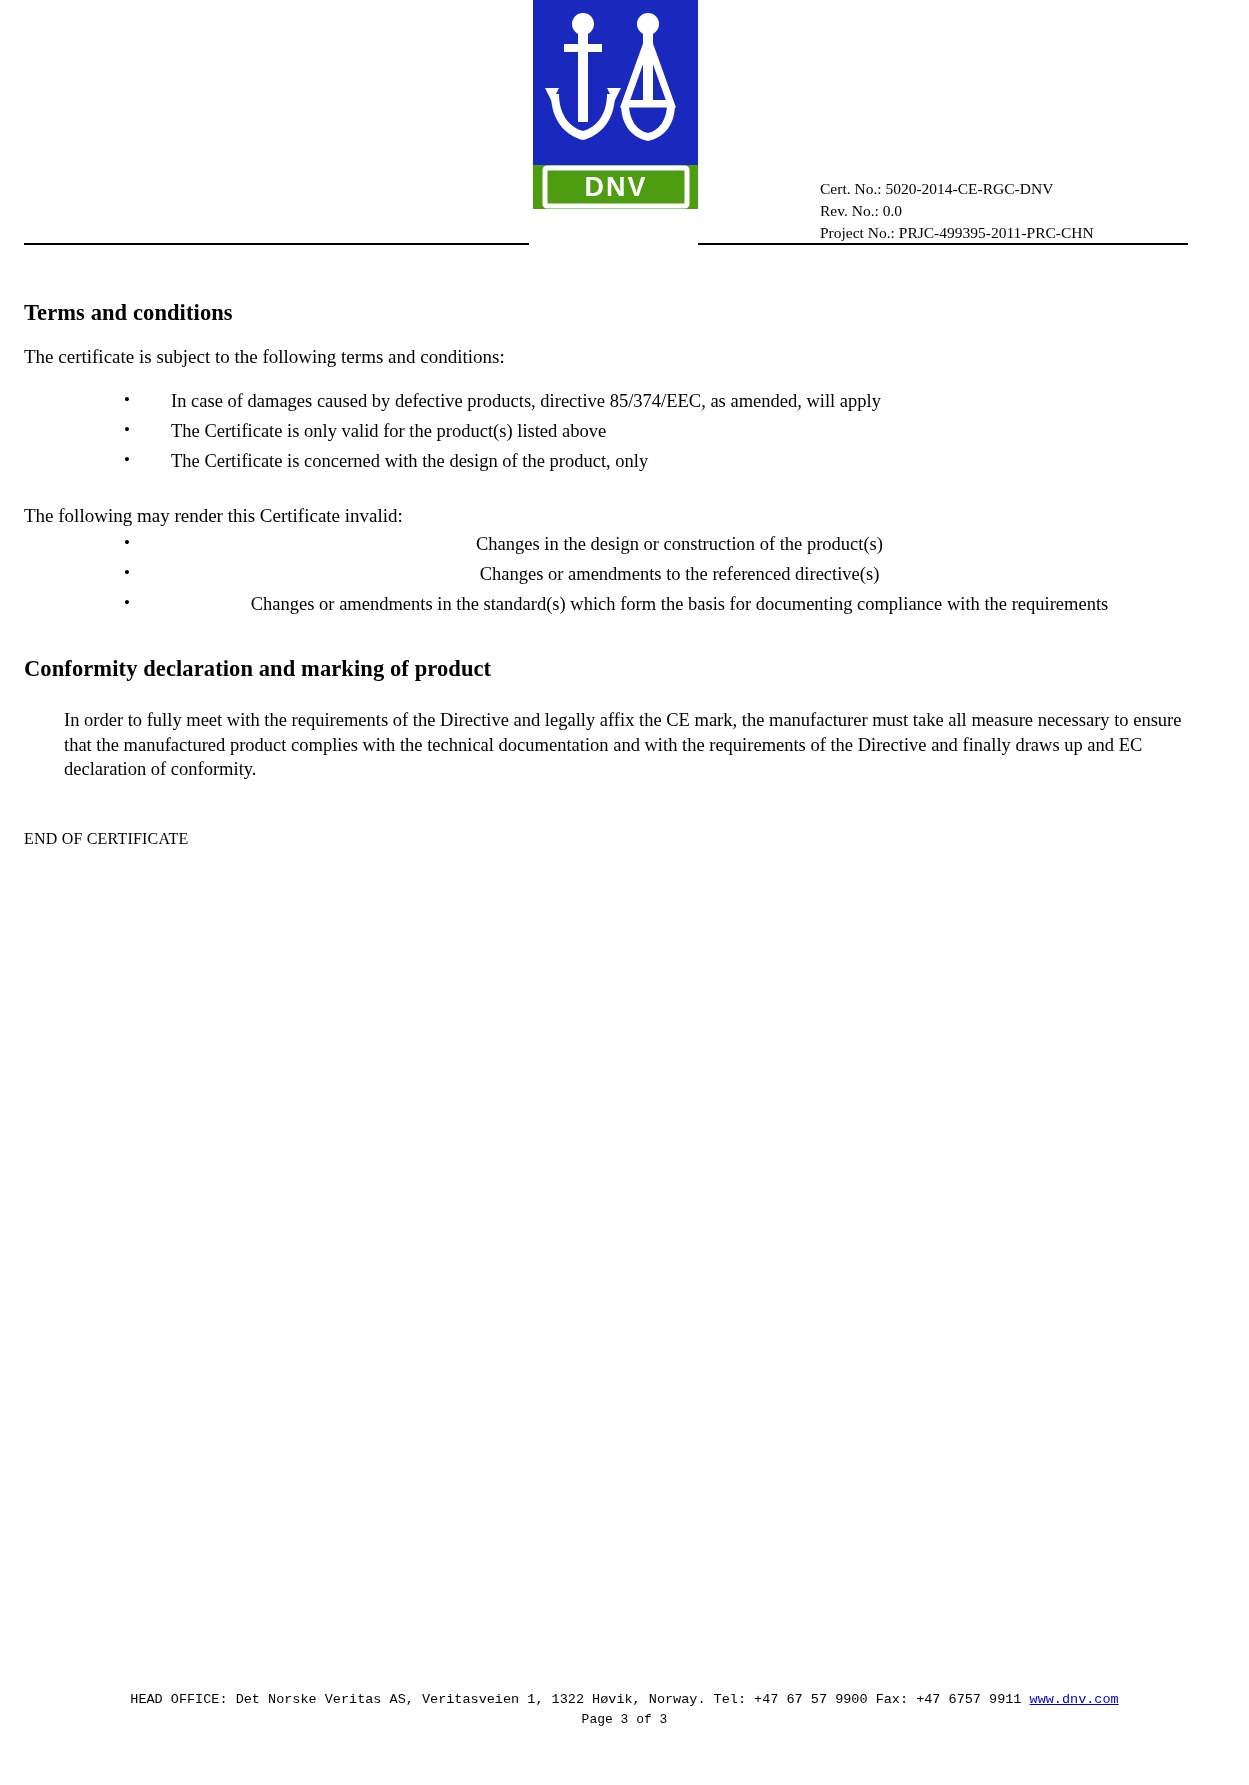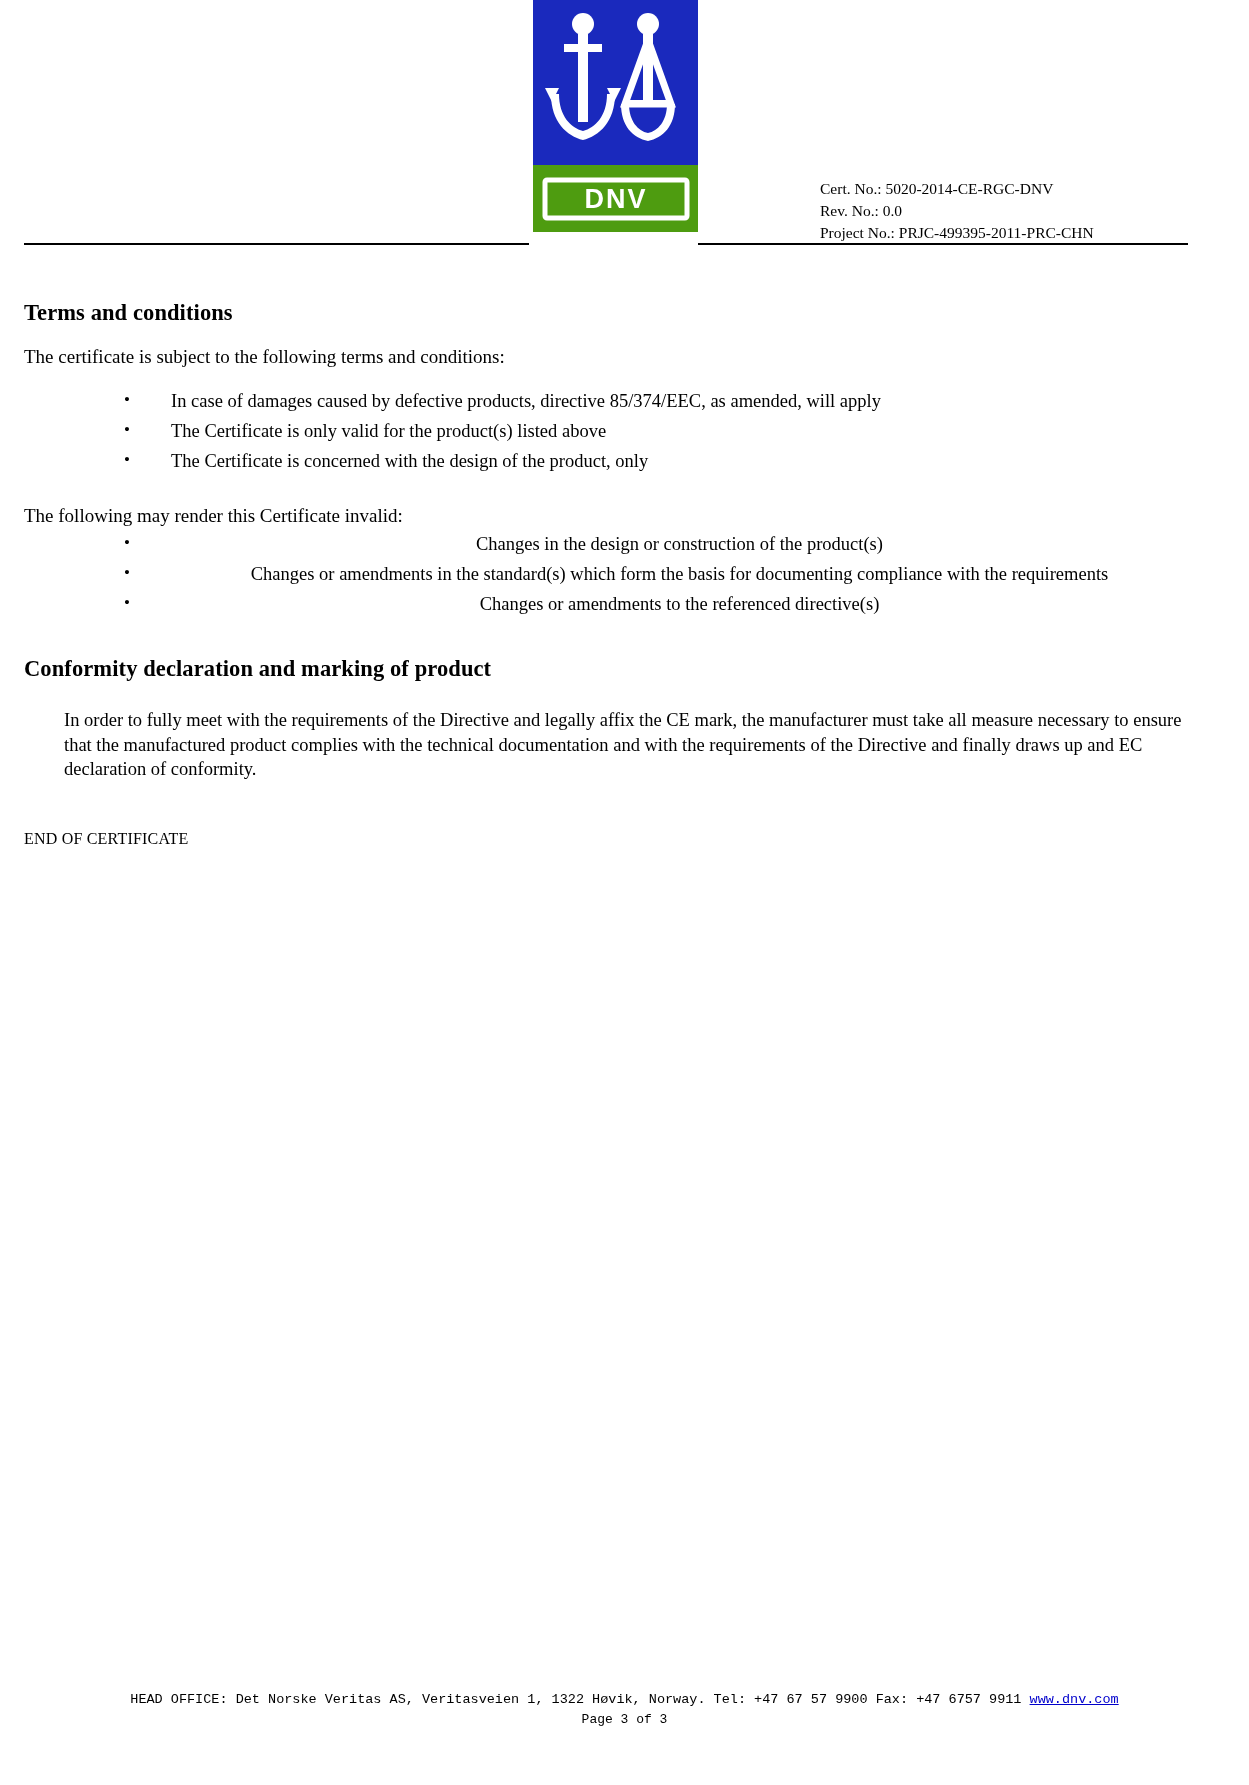--- a/index.html
+++ b/index.html
@@ -33,21 +33,21 @@
     width: 165px;
   }
   .logo-anchor {
     width: 165px;
     height: 165px;
     background: #1a29bd;
     display: block;
   }
   .logo-word {
     width: 165px;
-    height: 67px;
+    height: 44px;
     background: #4e9c10;
     display: flex;
     align-items: center;
     justify-content: center;
   }
   .logo-word svg { display:block; }
 
   .cert-meta {
     position: absolute;
     left: 820px;
@@ -209,22 +209,22 @@
       <li>The Certificate is only valid for the product(s) listed above</li>
       <li>The Certificate is concerned with the design of the product, only</li>
     </ul>
 
     <div class="gap-after-list"></div>
 
     <p class="para">The following may render this Certificate invalid:</p>
 
     <ul class="bullets tight">
       <li>Changes in the design or construction of the product(s)</li>
+      <li>Changes or amendments to the referenced directive(s)</li>
       <li>Changes or amendments in the standard(s) which form the basis for documenting compliance with the requirements</li>
-      <li>Changes or amendments to the referenced directive(s)</li>
     </ul>
 
     <h2 class="section second">Conformity declaration and marking of product</h2>
 
     <p class="conformity-body">In order to fully meet with the requirements of the Directive and legally affix the CE mark, the   manufacturer must take all measure necessary to ensure that the manufactured product complies with the technical documentation and with the requirements of the Directive and finally draws up and EC declaration of conformity.</p>
 
     <div class="end-cert">END OF CERTIFICATE</div>
   </div>
 
   <div class="footer">

